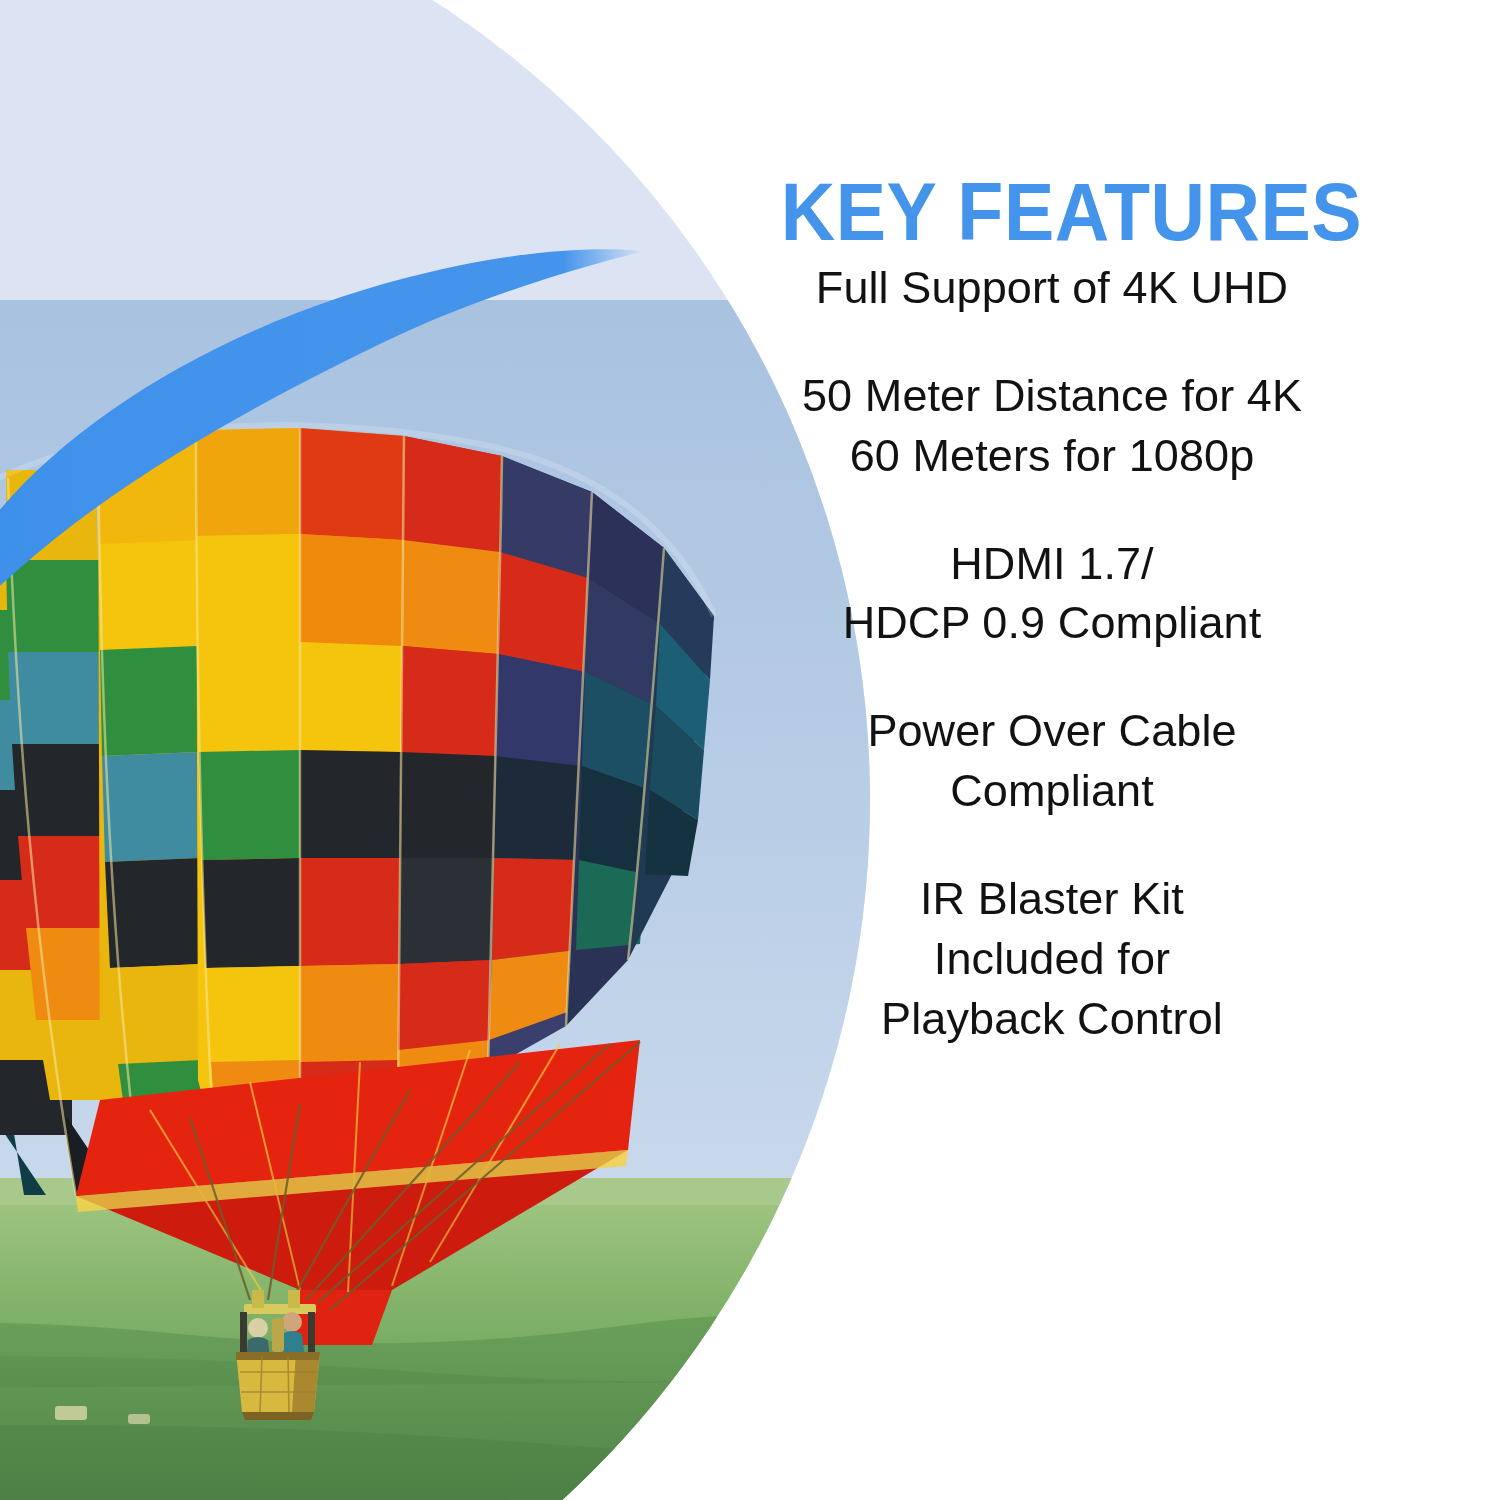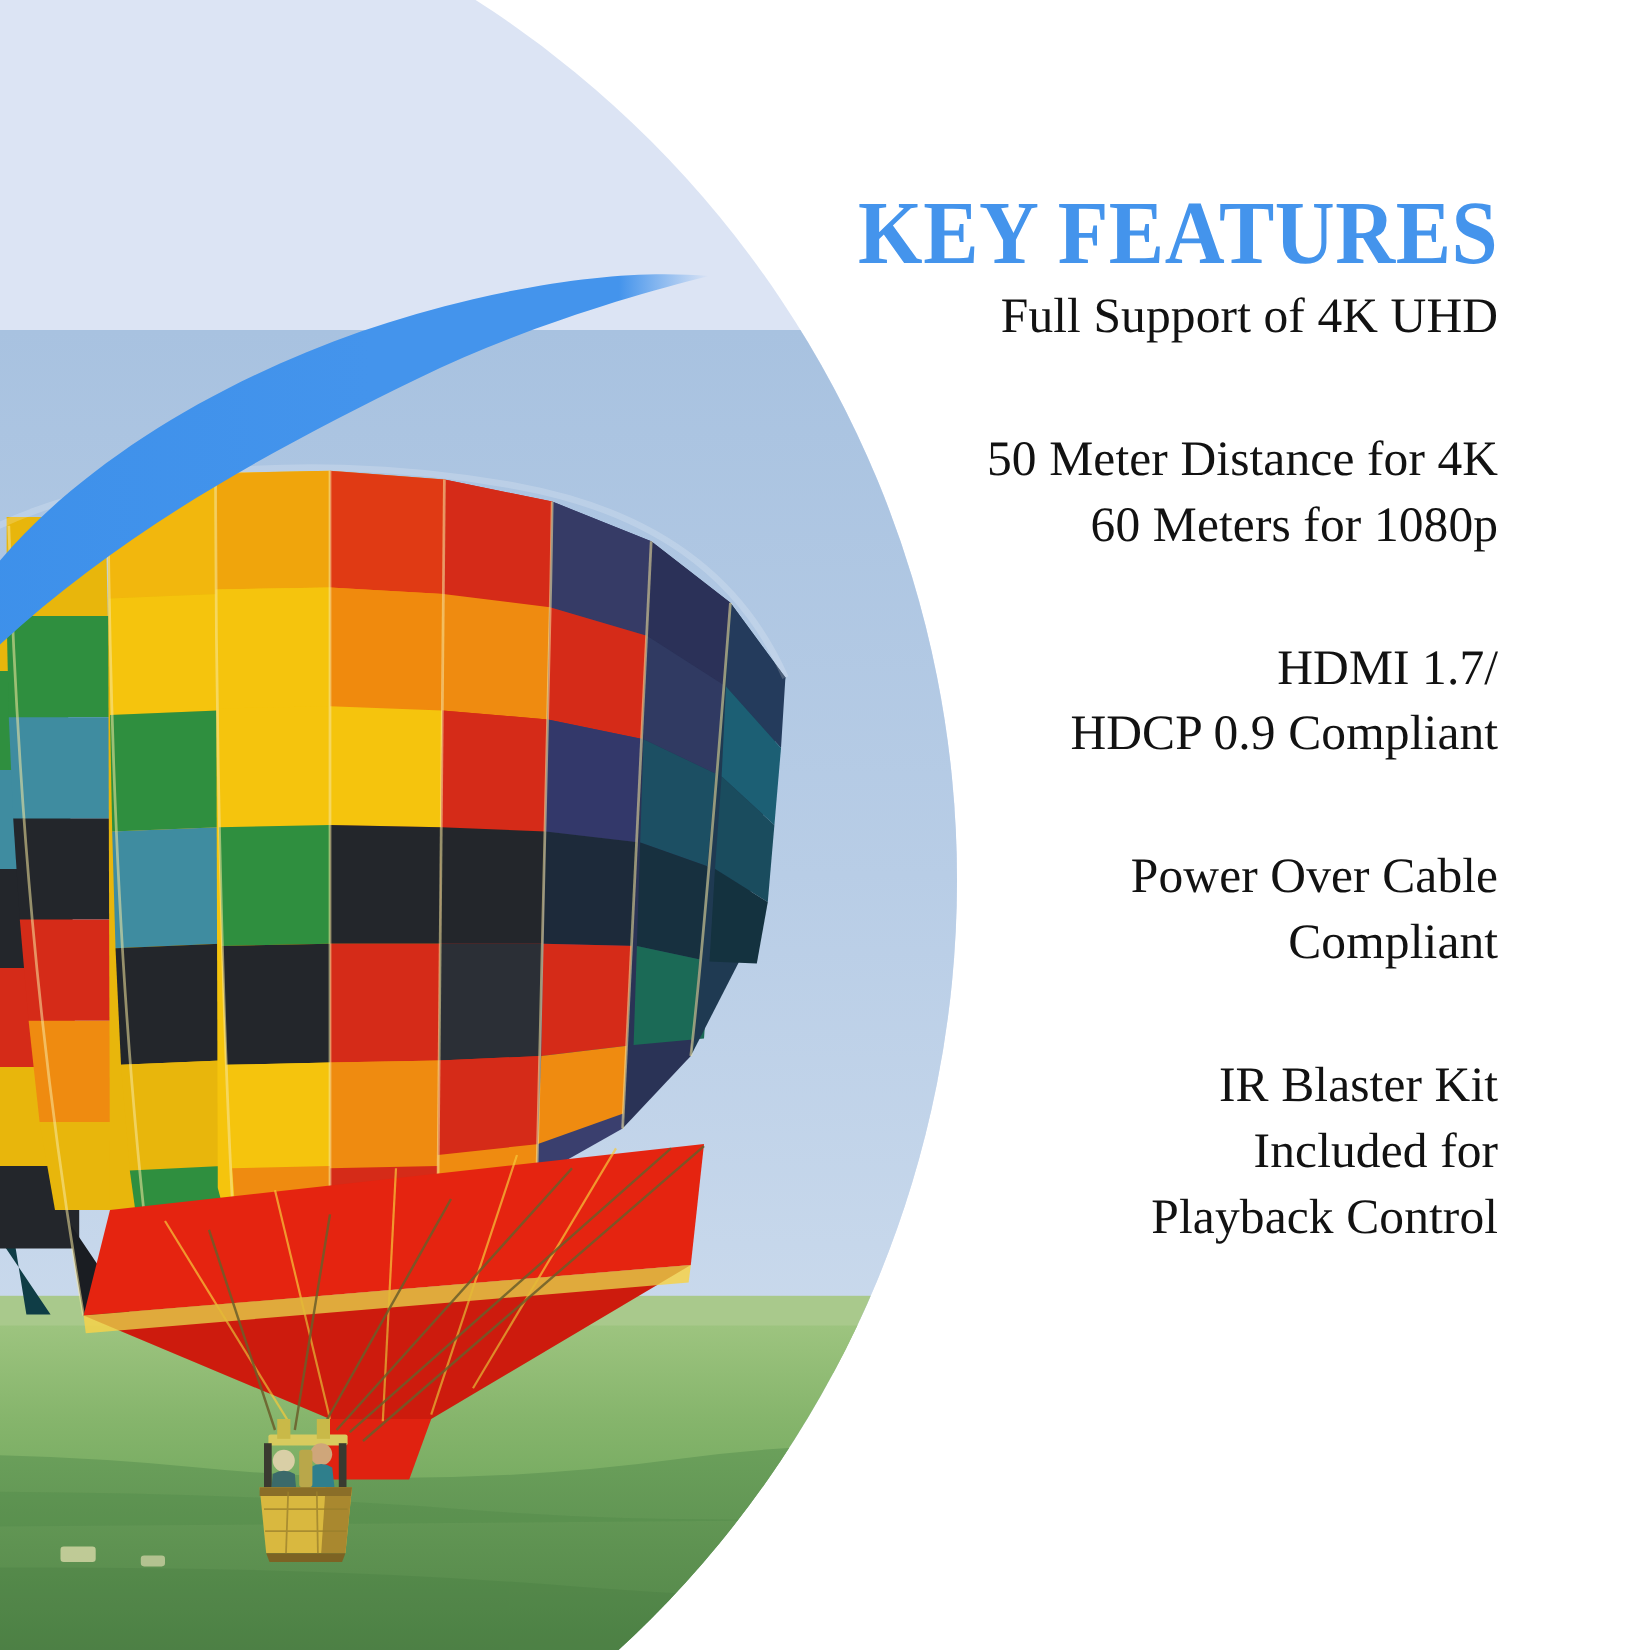--- a/index.html
+++ b/index.html
@@ -1,40 +1,40 @@
 <!DOCTYPE html>
 <html><head>
 <meta charset="utf-8">
 <style>
   html,body{margin:0;padding:0;background:#fff;}
   body{width:1500px;height:1500px;overflow:hidden;
        font-family:"Liberation Sans","DejaVu Sans",sans-serif;}
 
-  #stage{position:relative;width:1500px;height:1500px;background:#ffffff;overflow:hidden;font-family:Liberation Serif, serif;}
+  #stage{position:relative;width:1500px;height:1500px;background:#ffffff;overflow:hidden;}
 
   #artwork{position:absolute;inset:0;width:1500px;height:1500px;}
 
   
   #content{position:absolute;left:640px;top:0;width:860px;height:1500px;
            box-sizing:border-box;padding:0 138px 0 0;}
 
   #title{position:absolute;top:116px;right:138px;width:700px;
          text-align:right;
          font-size:82px;font-weight:bold;letter-spacing:.5px;
          line-height:1;color:#4494ec;
          transform:scaleX(.92);transform-origin:100% 50%;
          white-space:nowrap;}
 
   #features{position:absolute;top:258px;right:138px;width:620px;}
 
   .feature{text-align:right;color:#121212;
            font-size:45px;line-height:1.33;font-weight:400;
            letter-spacing:.1px;}
-  .feature + .feature{margin-top:70px;}
-  .fline{display:block;white-space:nowrap;}
+  .feature + .feature{margin-top:48px;}
+  .fline{display:block;white-space:nowrap;text-align:center;}
 
   
   .f0{margin-top:0;}
   .f1{margin-top:48px;}
   .f2{margin-top:50px;}
   .f3{margin-top:48px;}
   .f4{margin-top:50px;}
 </style>
 </head>
 <body>

